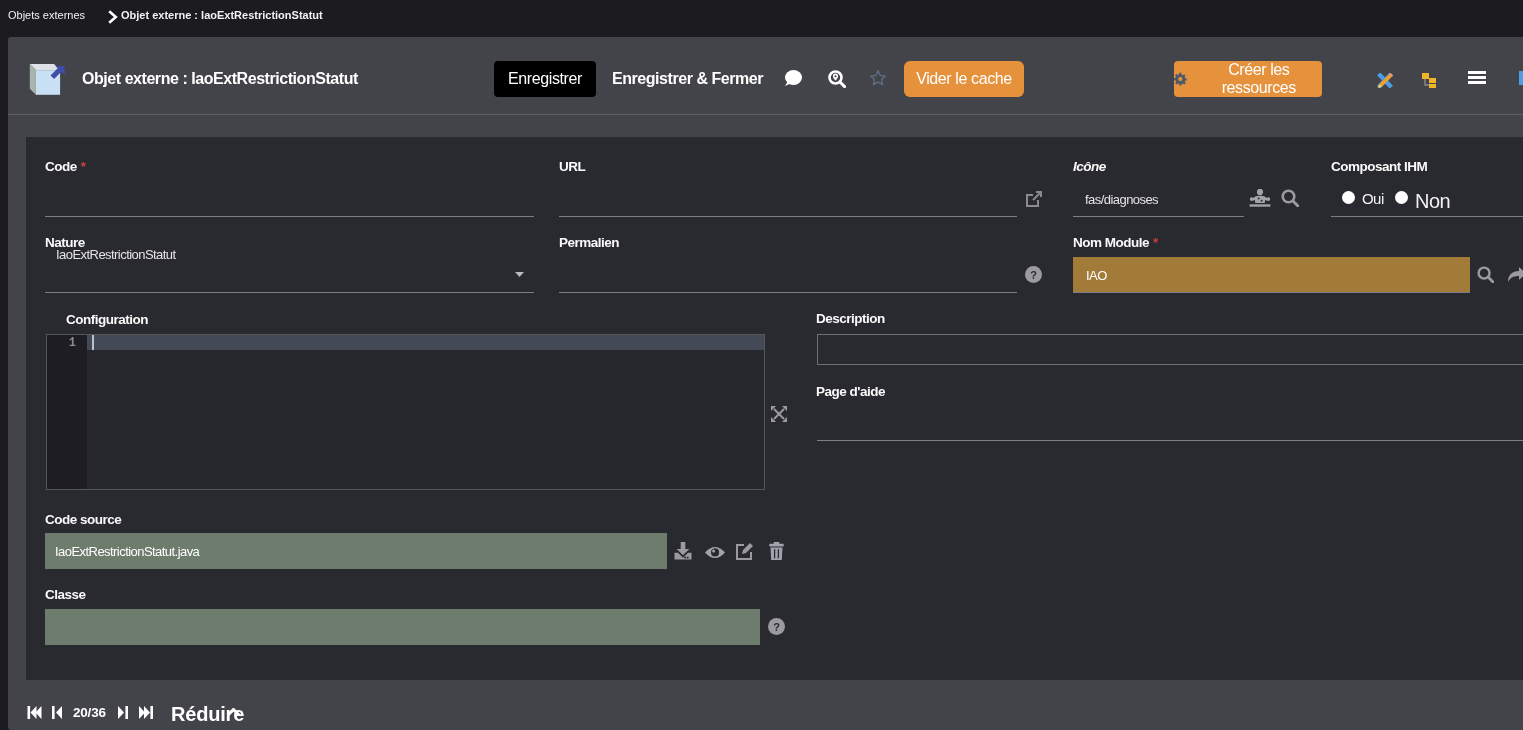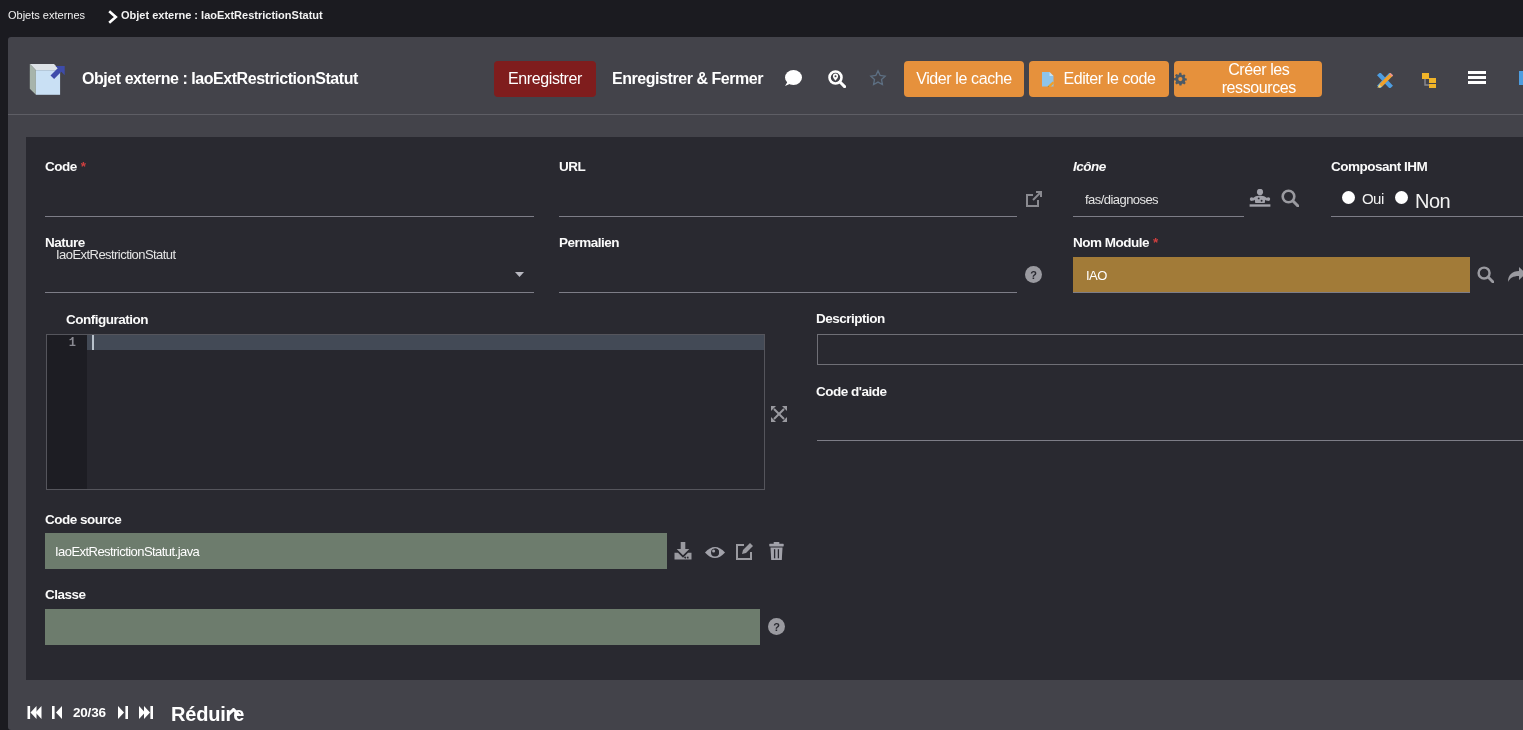--- a/index.html
+++ b/index.html
@@ -12,21 +12,21 @@
 .panel { position:absolute; left:8px; top:37px; right:0; bottom:0; background:#43434a; border-radius:3px 0 0 3px; }
 .sepline { position:absolute; left:0; right:0; top:77px; height:1px; background:#5e5e65; }
 
 .form { position:absolute; left:18px; right:0; top:100px; height:543px; background:#292930; }
 .label { position:absolute; font-size:13.5px; font-weight:bold; color:#fafafa; letter-spacing:-0.5px; }
 .req { color:#cf3f3f; font-weight:bold; margin-left:4px; }
 .ul { position:absolute; height:1px; background:#7d7d87; }
 .ival { position:absolute; font-size:13px; color:#e4e4e4; letter-spacing:-0.55px; }
 
 .btn { position:absolute; top:24px; height:36px; border-radius:4px; color:#fff; font-size:16px; letter-spacing:-0.4px; display:flex; align-items:center; justify-content:center; }
-.blue { background:#7f1d1d; }
+.blue { background:#000000; }
 .orange { background:#e6913c; }
 
 .goldbox { position:absolute; background:#a27b38; }
 .greenbox { position:absolute; background:#6d7c6d; }
 .icon { position:absolute; }
 </style>
 </head>
 <body>
 <div class="crumb">Objets externes</div>
 <svg class="icon" style="left:107px;top:10px" width="11" height="14" viewBox="0 0 11 14">
@@ -53,29 +53,21 @@
   <svg class="icon" style="left:820px;top:33px" width="18" height="18" viewBox="0 0 18 18">
     <circle cx="7.5" cy="7.5" r="6" fill="none" stroke="#fff" stroke-width="2.6"></circle>
     <line x1="12" y1="12" x2="16.6" y2="16.6" stroke="#fff" stroke-width="3" stroke-linecap="round"></line>
     <path d="M7.5 3.6 a2.6 2.6 0 0 1 2.6 2.6 c0 1.8 -2.6 4.4 -2.6 4.4 s-2.6 -2.6 -2.6 -4.4 a2.6 2.6 0 0 1 2.6 -2.6 Z" fill="#fff"></path>
     <circle cx="7.5" cy="6.3" r="1" fill="#43434a"></circle>
   </svg>
 
   <svg class="icon" style="left:861px;top:32px" width="18" height="18" viewBox="0 0 24 24">
     <path d="M12 2.5 L14.9 8.6 L21.5 9.5 L16.7 14.1 L17.9 20.7 L12 17.5 L6.1 20.7 L7.3 14.1 L2.5 9.5 L9.1 8.6 Z" fill="none" stroke="#5d6f82" stroke-width="1.8"></path>
   </svg>
-  <div class="btn orange" style="left:896px;width:120px;">Vider le cache</div>
-  <div class="btn orange" style="left:1021px;width:140px;">
-    <svg width="13" height="15" viewBox="0 0 13 15" style="margin-right:8px">
-      <path d="M0 0 H7.5 L11.5 4 V14.5 H0 Z" fill="#8ec4ea"></path>
-      <path d="M7.5 0 L11.5 4 H7.5 Z" fill="#c8e2f4"></path>
-      <path d="M6.2 13.8 l4.4 -4.4 1.7 1.7 -4.4 4.4 -2.2 0.5 Z" fill="#f0a028"></path>
-      <path d="M6.2 13.8 l0.5 2.2 -1.1 -0.6 Z" fill="#5a5a40"></path>
-    </svg>
-    Editer le code</div>
+  <div class="btn orange" style="left:896px;width:120px;border-radius:6px;">Vider le cache</div>
   <div class="btn orange" style="left:1166px;width:148px;text-align:center;">
     <svg width="15" height="15" viewBox="0 0 16 16" style="margin-right:8px">
       <path fill="#4c5a66" d="M15 9.2 V6.8 l-2-.4a5 5 0 0 0-.5-1.2l1.1-1.7-1.7-1.7-1.7 1.1a5 5 0 0 0-1.2-.5L8.6 0 H6.2 l-.4 2a5 5 0 0 0-1.2.5 L2.9 1.4 1.2 3.1 2.3 4.8 a5 5 0 0 0-.5 1.2 L0 6.4 v2.4 l2 .4 a5 5 0 0 0 .5 1.2 l-1.1 1.7 1.7 1.7 1.7-1.1 a5 5 0 0 0 1.2.5 l.4 2 h2.4 l.4-2 a5 5 0 0 0 1.2-.5 l1.7 1.1 1.7-1.7 -1.1-1.7 a5 5 0 0 0 .5-1.2 Z M7.5 10 a2.5 2.5 0 1 1 0 -5 a2.5 2.5 0 0 1 0 5 Z"></path>
     </svg>
     Créer les ressources</div>
 
   <svg class="icon" style="left:1369px;top:36px" width="16" height="15" viewBox="0 0 16 15">
     <line x1="1.6" y1="0.8" x2="14.4" y2="14.2" stroke="#4d9de0" stroke-width="4.4"></line>
     <line x1="14.4" y1="0.8" x2="1.6" y2="14.2" stroke="#4d9de0" stroke-width="4.4"></line>
     <polygon points="13.4,0 16,2.6 4.8,13.8 2.2,11.2" fill="#f0a028"></polygon>
@@ -213,21 +205,21 @@
 
     <div class="label" style="left:19px;top:450px;">Classe</div>
     <div class="greenbox" style="left:19px;top:472px;width:715px;height:36px;"></div>
     <svg class="icon" style="left:742px;top:481px" width="17" height="17" viewBox="0 0 17 17">
       <circle cx="8.5" cy="8.5" r="8.5" fill="#9a9aa0"></circle>
       <text x="8.5" y="12.5" font-size="11" font-weight="bold" text-anchor="middle" fill="#2a2a31" font-family="Liberation Sans">?</text>
     </svg>
 
     <div class="label" style="left:790px;top:174px;">Description</div>
     <div class="abs" style="left:791px;top:197px;right:0;height:31px;border:1px solid #6f6f76;border-right:none;"></div>
-    <div class="label" style="left:790px;top:247px;">Code d'aide</div>
+    <div class="label" style="left:790px;top:247px;">Page d'aide</div>
     <div class="ul" style="left:791px;top:303px;right:0;"></div>
   </div>
 
   <svg class="icon" style="left:19px;top:669px" width="15" height="13" viewBox="0 0 14 13">
     <rect x="0" y="0" width="2.6" height="13" fill="#fff"></rect>
     <path d="M9 0 L3 6.5 L9 13 Z" fill="#fff"></path>
     <path d="M14 0 L8 6.5 L14 13 Z" fill="#fff"></path>
   </svg>
   <svg class="icon" style="left:44px;top:669px" width="10" height="13" viewBox="0 0 10 13">
     <rect x="0" y="0" width="2.6" height="13" fill="#fff"></rect>

